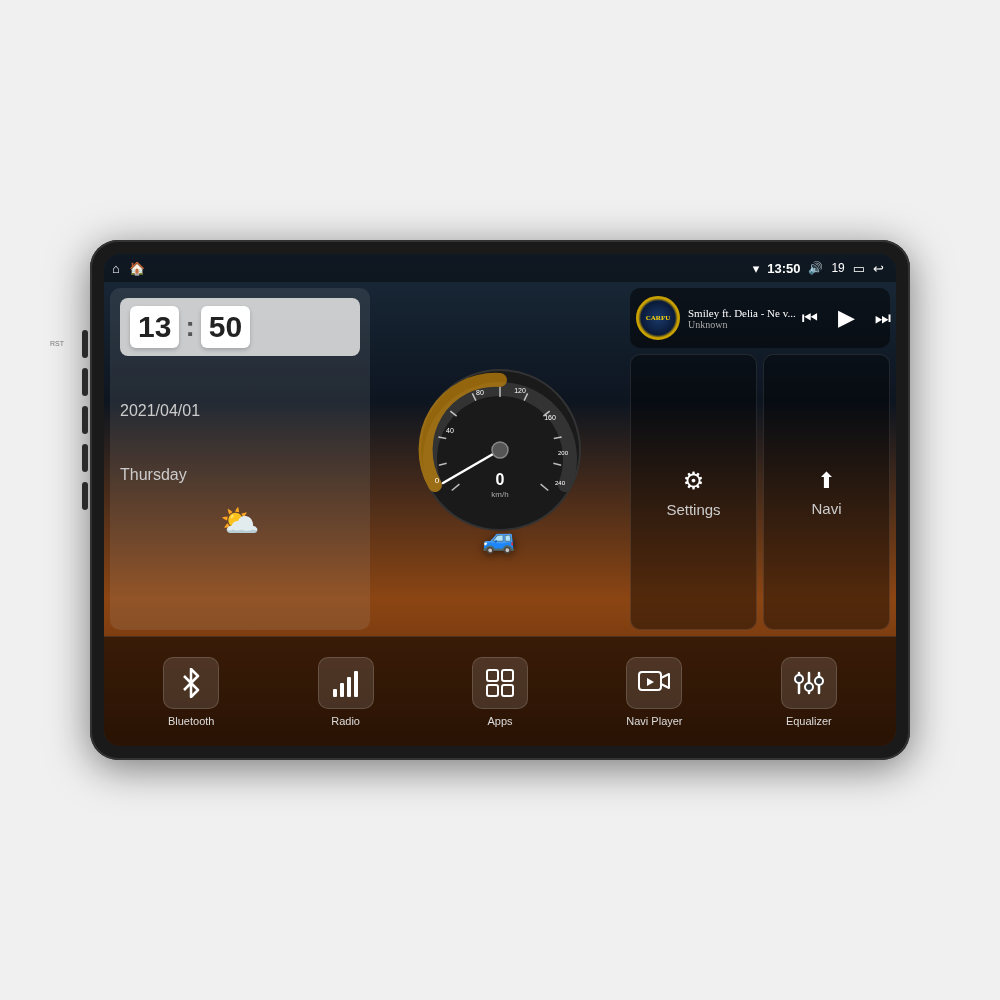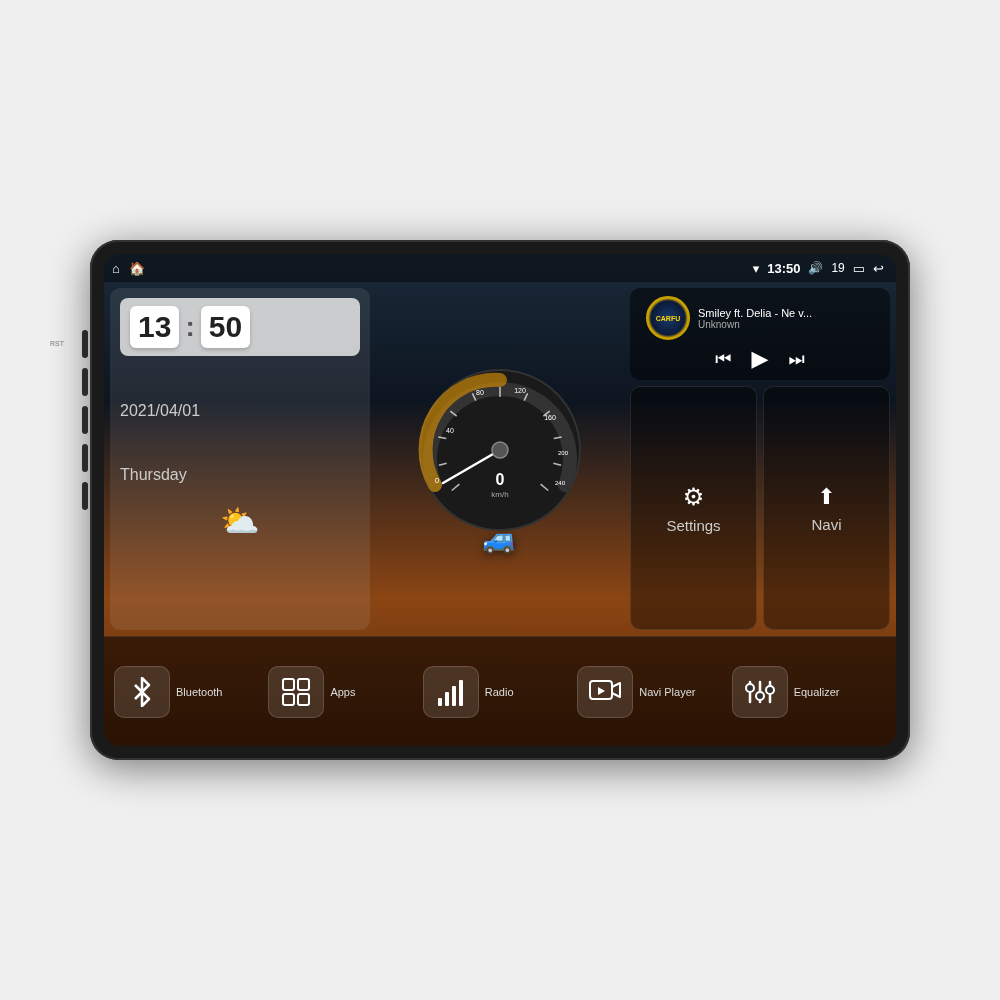--- a/index.html
+++ b/index.html
@@ -171,24 +171,25 @@
     
     .right-panel {
       display: flex;
       flex-direction: column;
       gap: 6px;
     }
 
     .music-widget {
       background: rgba(0,0,0,0.5);
       border-radius: 10px;
-      padding: 8px 16px;
-      display: flex;
-      flex-direction: column;
-      gap: 6px;
+      padding: 8px 6px;
+      display: flex;
+      flex-direction: row;
+      gap: 6px;
+      font-family: Liberation Serif, serif;
     }
 
     .music-top {
       display: flex;
       align-items: center;
       gap: 8px;
     }
 
     .album-art {
       width: 44px;
@@ -276,21 +277,21 @@
       border-top: 1px solid rgba(255,255,255,0.1);
       display: flex;
       align-items: center;
       justify-content: space-around;
       padding: 0 10px;
       flex-shrink: 0;
     }
 
     .bottom-item {
       display: flex;
-      flex-direction: row;
+      flex-direction: column;
       align-items: center;
       gap: 6px;
       cursor: pointer;
       flex: 1;
     }
 
     .bottom-item-icon-wrap {
       width: 56px;
       height: 52px;
       border-radius: 10px;
@@ -446,40 +447,40 @@
         <div class="bottom-item-icon-wrap">
           <svg width="30" height="30" viewBox="0 0 30 30">
             <polyline points="8,8 22,22 15,29 15,1 22,8 8,22" fill="none" stroke="white" stroke-width="2.5" stroke-linejoin="round"></polyline>
           </svg>
         </div>
         <span class="bottom-item-label">Bluetooth</span>
       </div>
 
       <div class="bottom-item">
         <div class="bottom-item-icon-wrap">
+          <svg width="30" height="28" viewBox="0 0 30 28">
+            <rect x="2" y="20" width="4" height="8" fill="white" rx="1"></rect>
+            <rect x="9" y="14" width="4" height="14" fill="white" rx="1"></rect>
+            <rect x="16" y="8" width="4" height="20" fill="white" rx="1"></rect>
+            <rect x="23" y="2" width="4" height="26" fill="white" rx="1"></rect>
+          </svg>
+        </div>
+        <span class="bottom-item-label">Radio</span>
+      </div>
+
+      <div class="bottom-item">
+        <div class="bottom-item-icon-wrap">
           <svg width="30" height="30" viewBox="0 0 30 30">
             <rect x="2" y="2" width="11" height="11" fill="none" stroke="white" stroke-width="2" rx="2"></rect>
             <rect x="17" y="2" width="11" height="11" fill="none" stroke="white" stroke-width="2" rx="2"></rect>
             <rect x="2" y="17" width="11" height="11" fill="none" stroke="white" stroke-width="2" rx="2"></rect>
             <rect x="17" y="17" width="11" height="11" fill="none" stroke="white" stroke-width="2" rx="2"></rect>
           </svg>
         </div>
         <span class="bottom-item-label">Apps</span>
-      </div>
-
-      <div class="bottom-item">
-        <div class="bottom-item-icon-wrap">
-          <svg width="30" height="28" viewBox="0 0 30 28">
-            <rect x="2" y="20" width="4" height="8" fill="white" rx="1"></rect>
-            <rect x="9" y="14" width="4" height="14" fill="white" rx="1"></rect>
-            <rect x="16" y="8" width="4" height="20" fill="white" rx="1"></rect>
-            <rect x="23" y="2" width="4" height="26" fill="white" rx="1"></rect>
-          </svg>
-        </div>
-        <span class="bottom-item-label">Radio</span>
       </div>
 
       <div class="bottom-item">
         <div class="bottom-item-icon-wrap">
           <svg width="32" height="28" viewBox="0 0 32 28">
             <rect x="1" y="3" width="22" height="18" rx="3" fill="none" stroke="white" stroke-width="2"></rect>
             <polyline points="23,9 31,5 31,19 23,15" fill="none" stroke="white" stroke-width="2" stroke-linejoin="round"></polyline>
             <polygon points="9,9 9,17 16,13" fill="white"></polygon>
           </svg>
         </div>

